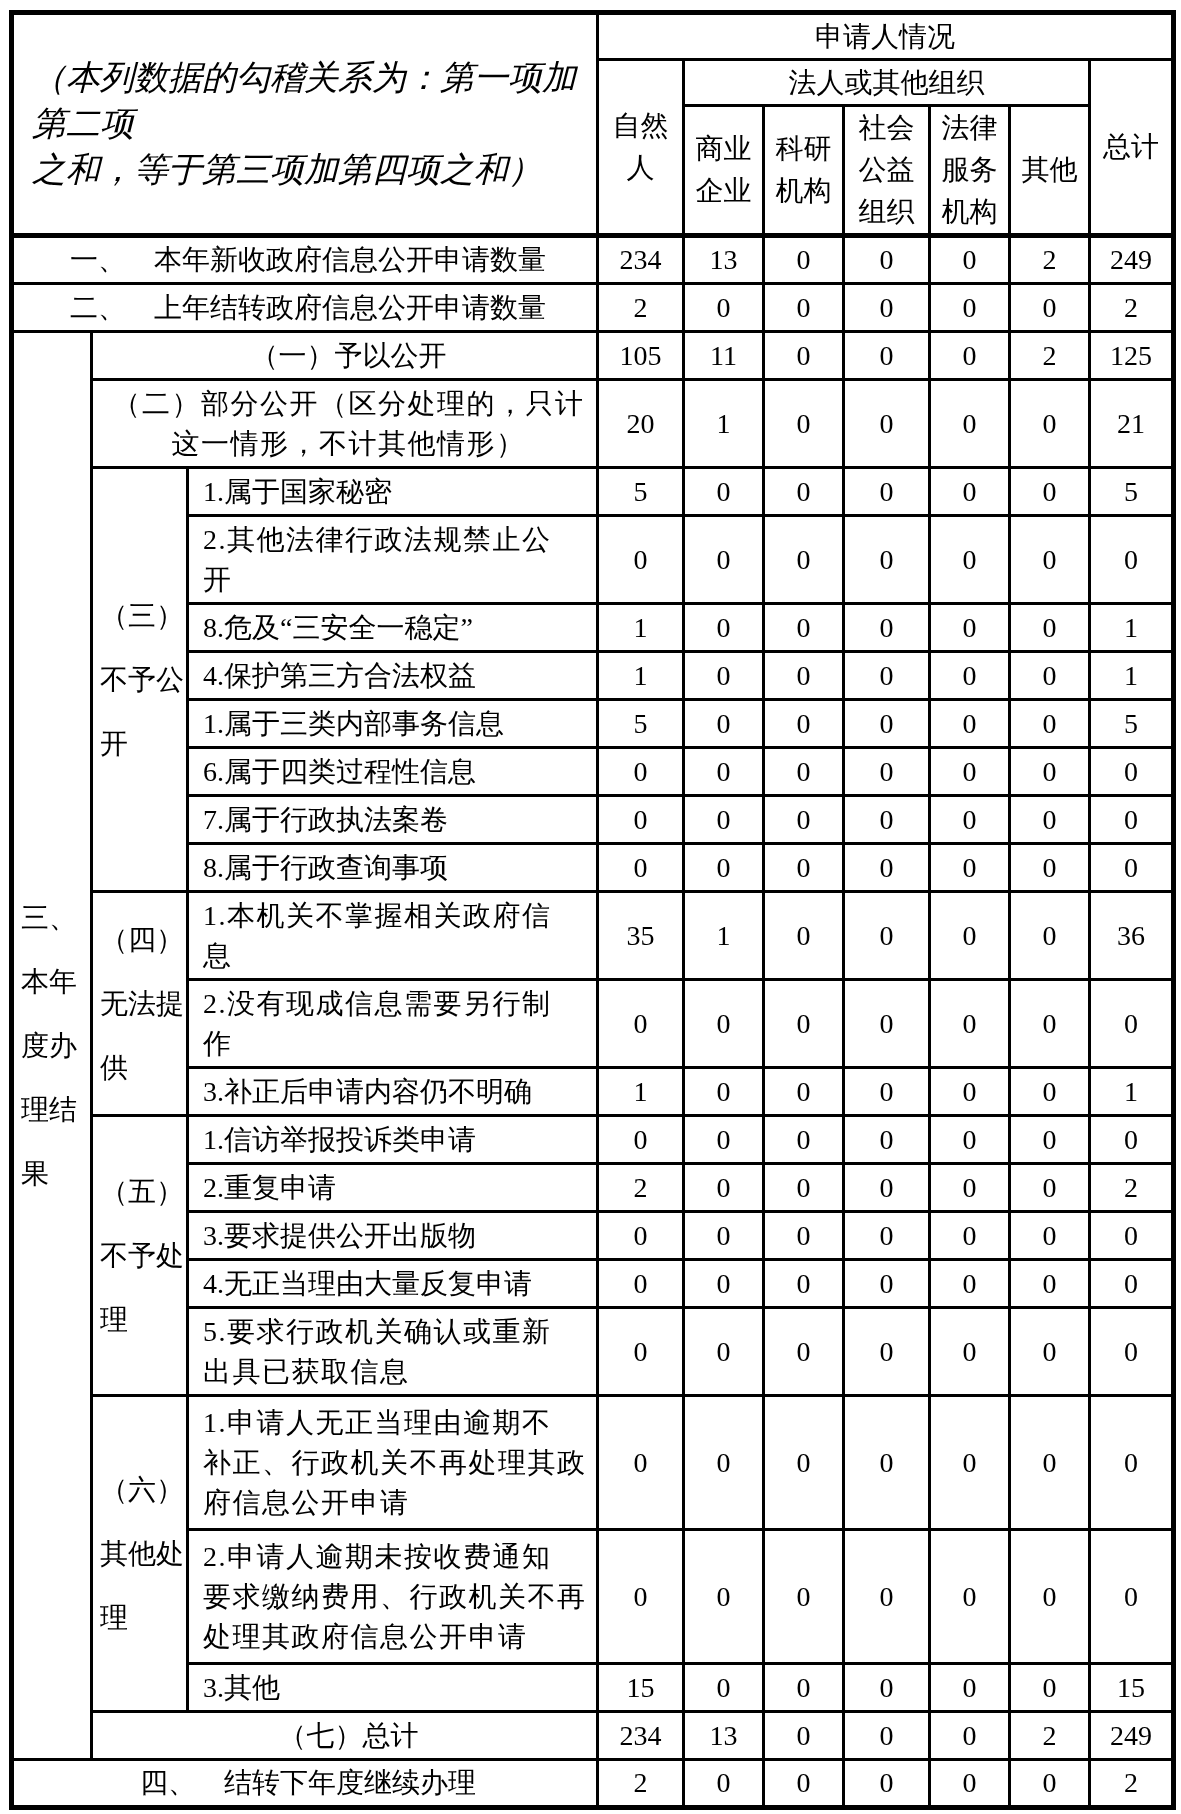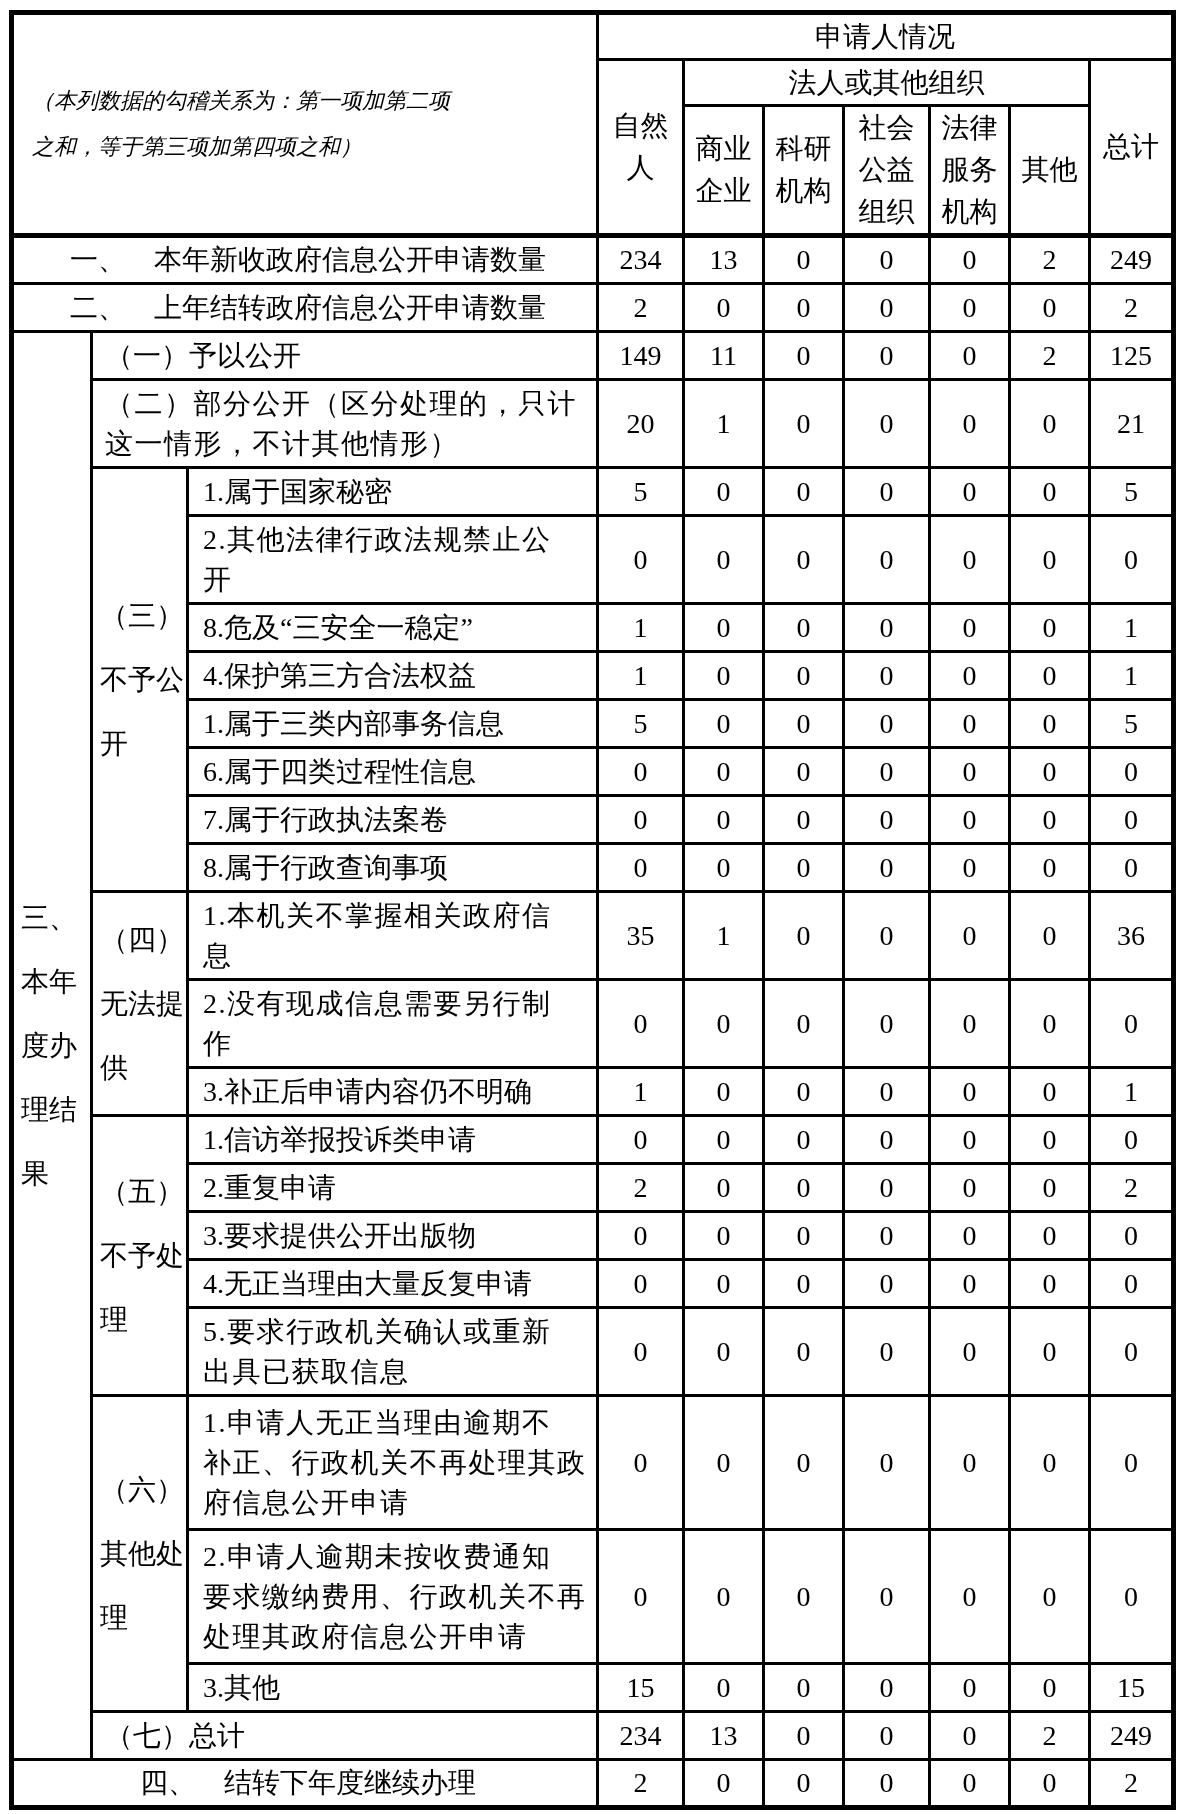--- a/index.html
+++ b/index.html
@@ -7,27 +7,27 @@
        font-family:"Liberation Serif","DejaVu Serif",serif;}
   table{border-collapse:collapse;table-layout:fixed;margin:10px 0 0 9px;border:5px solid #000;}
   td{border:3px solid #000;vertical-align:middle;font-size:28px;padding:0;overflow:hidden;}
   thead tr.t1{height:47px}
   thead tr.t2{height:46px}
   thead tr.t3{height:130px}
   tbody tr{height:48px}
   tbody tr.h88{height:88px}
   tbody tr.h134{height:134px}
   tbody tr.first td{border-top:5px solid #000;}
-  .note{font-style:italic;font-size:22px;line-height:46px;text-align:left;
+  .note{font-style:italic;font-size:34px;line-height:46px;text-align:left;
         padding:0 18px;white-space:pre-wrap;}
   .ht{text-align:center;}
   .hc{text-align:center;white-space:pre-wrap;line-height:42px;}
   .n{text-align:center;}
   .l{text-align:left;padding:2px 4px 2px 14px;white-space:pre-wrap;line-height:40px;}
-  .l2{text-align:left;padding:2px 4px 2px 12px;white-space:pre-wrap;line-height:40px;}
+  .l2{text-align:center;padding:2px 4px 2px 12px;white-space:pre-wrap;line-height:40px;}
   .l3{text-align:center;padding:2px 4px 2px 10px;white-space:pre-wrap;line-height:40px;}
   .g{text-align:left;padding:2px 2px 2px 7px;white-space:pre-wrap;line-height:64px;}
   .ml{letter-spacing:1.5px;}
 </style>
 </head>
 <body>
 
 <table>
   <colgroup>
     <col style="width:80px">
@@ -88,21 +88,21 @@
         <td class="n">0</td>
         <td class="n">2</td>
       </tr>
     <tr>
         <td class="g" rowspan="22">三、
 本年
 度办
 理结
 果</td>
         <td class="l2" colspan="2">（一）予以公开</td>
-        <td class="n">149</td>
+        <td class="n">105</td>
         <td class="n">11</td>
         <td class="n">0</td>
         <td class="n">0</td>
         <td class="n">0</td>
         <td class="n">2</td>
         <td class="n">125</td>
       </tr>
     <tr class="h88">
         <td class="l2 ml" colspan="2">（二）部分公开（区分处理的，只计
 这一情形，不计其他情形）</td>

